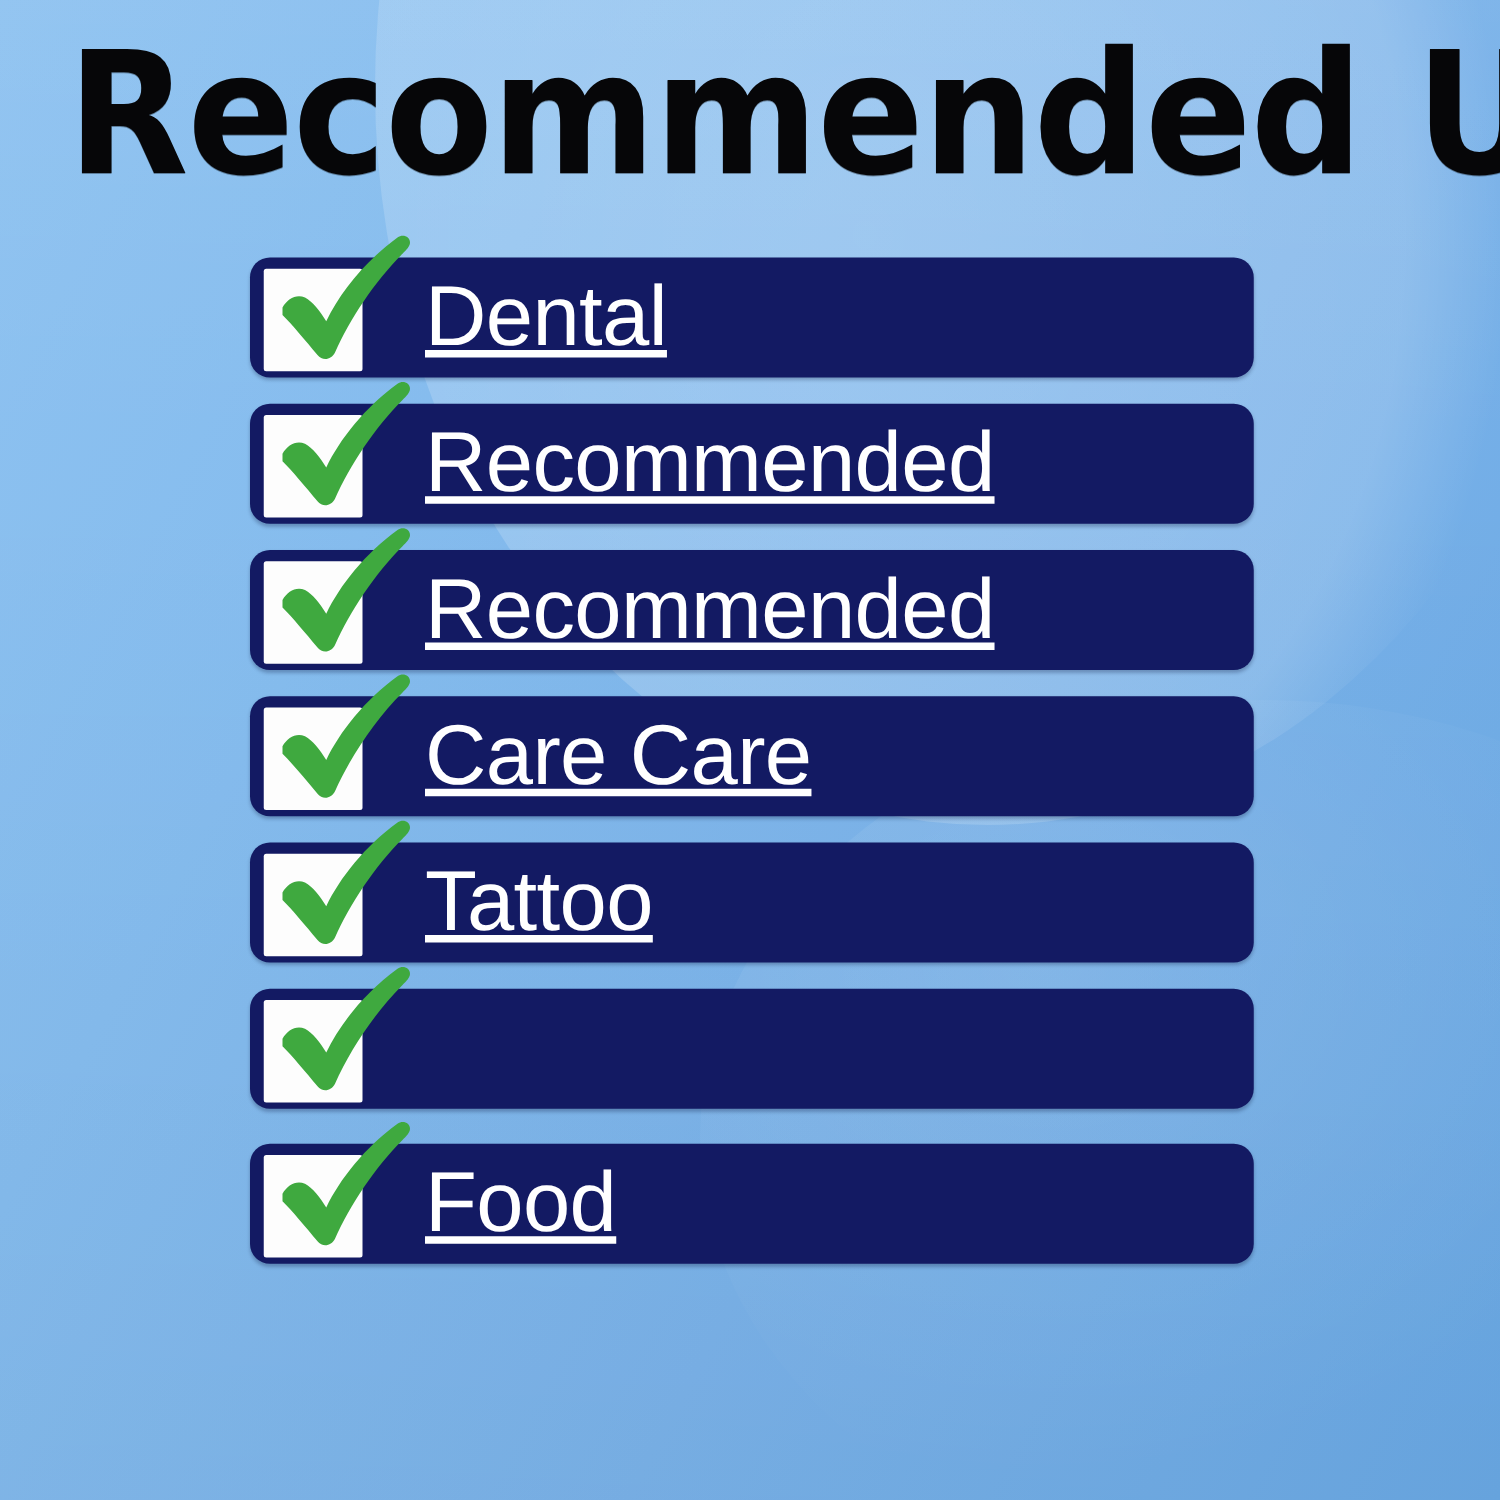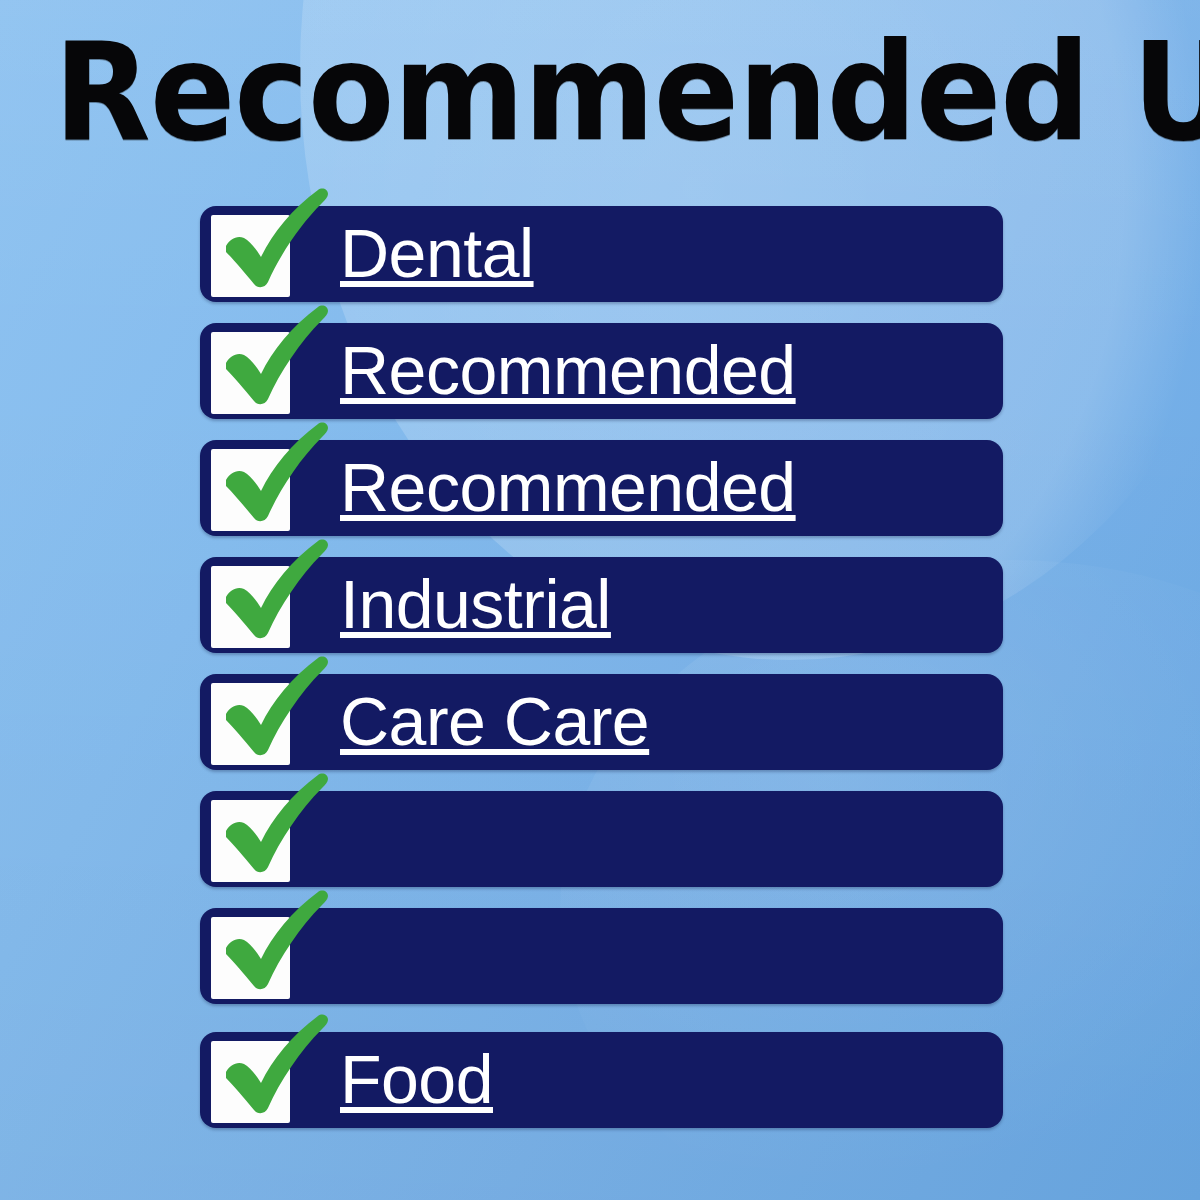--- a/index.html
+++ b/index.html
@@ -204,54 +204,38 @@
                C 26 55, 33 51, 40 54
                C 46 57, 52 65, 57 73
                C 68 50, 88 25, 114 6
                C 118 3, 124 5, 124 10
                C 124 13, 121 16, 118 19
                C 96 41, 76 71, 64 98
                C 61 104, 54 105, 50 100
                C 40 88, 30 76, 22 68
                Z" fill="#3fa93f"></path>
     </svg>
-    <div class="row-label">Industrial</div>
-  </div>
-      <div class="row">
-    <div class="bar"></div>
-    <div class="checkbox"></div>
-    <svg class="check-svg" viewBox="0 0 130 122">
-      <path d="M 22 62
-               C 26 55, 33 51, 40 54
-               C 46 57, 52 65, 57 73
-               C 68 50, 88 25, 114 6
-               C 118 3, 124 5, 124 10
-               C 124 13, 121 16, 118 19
-               C 96 41, 76 71, 64 98
-               C 61 104, 54 105, 50 100
-               C 40 88, 30 76, 22 68
-               Z" fill="#3fa93f"></path>
-    </svg>
     <div class="row-label">Care Care</div>
   </div>
       <div class="row">
     <div class="bar"></div>
     <div class="checkbox"></div>
     <svg class="check-svg" viewBox="0 0 130 122">
       <path d="M 22 62
                C 26 55, 33 51, 40 54
                C 46 57, 52 65, 57 73
                C 68 50, 88 25, 114 6
                C 118 3, 124 5, 124 10
                C 124 13, 121 16, 118 19
                C 96 41, 76 71, 64 98
                C 61 104, 54 105, 50 100
                C 40 88, 30 76, 22 68
                Z" fill="#3fa93f"></path>
     </svg>
+    <div class="row-label">Tattoo</div>
   </div>
       <div class="row">
     <div class="bar"></div>
     <div class="checkbox"></div>
     <svg class="check-svg" viewBox="0 0 130 122">
       <path d="M 22 62
                C 26 55, 33 51, 40 54
                C 46 57, 52 65, 57 73
                C 68 50, 88 25, 114 6
                C 118 3, 124 5, 124 10

